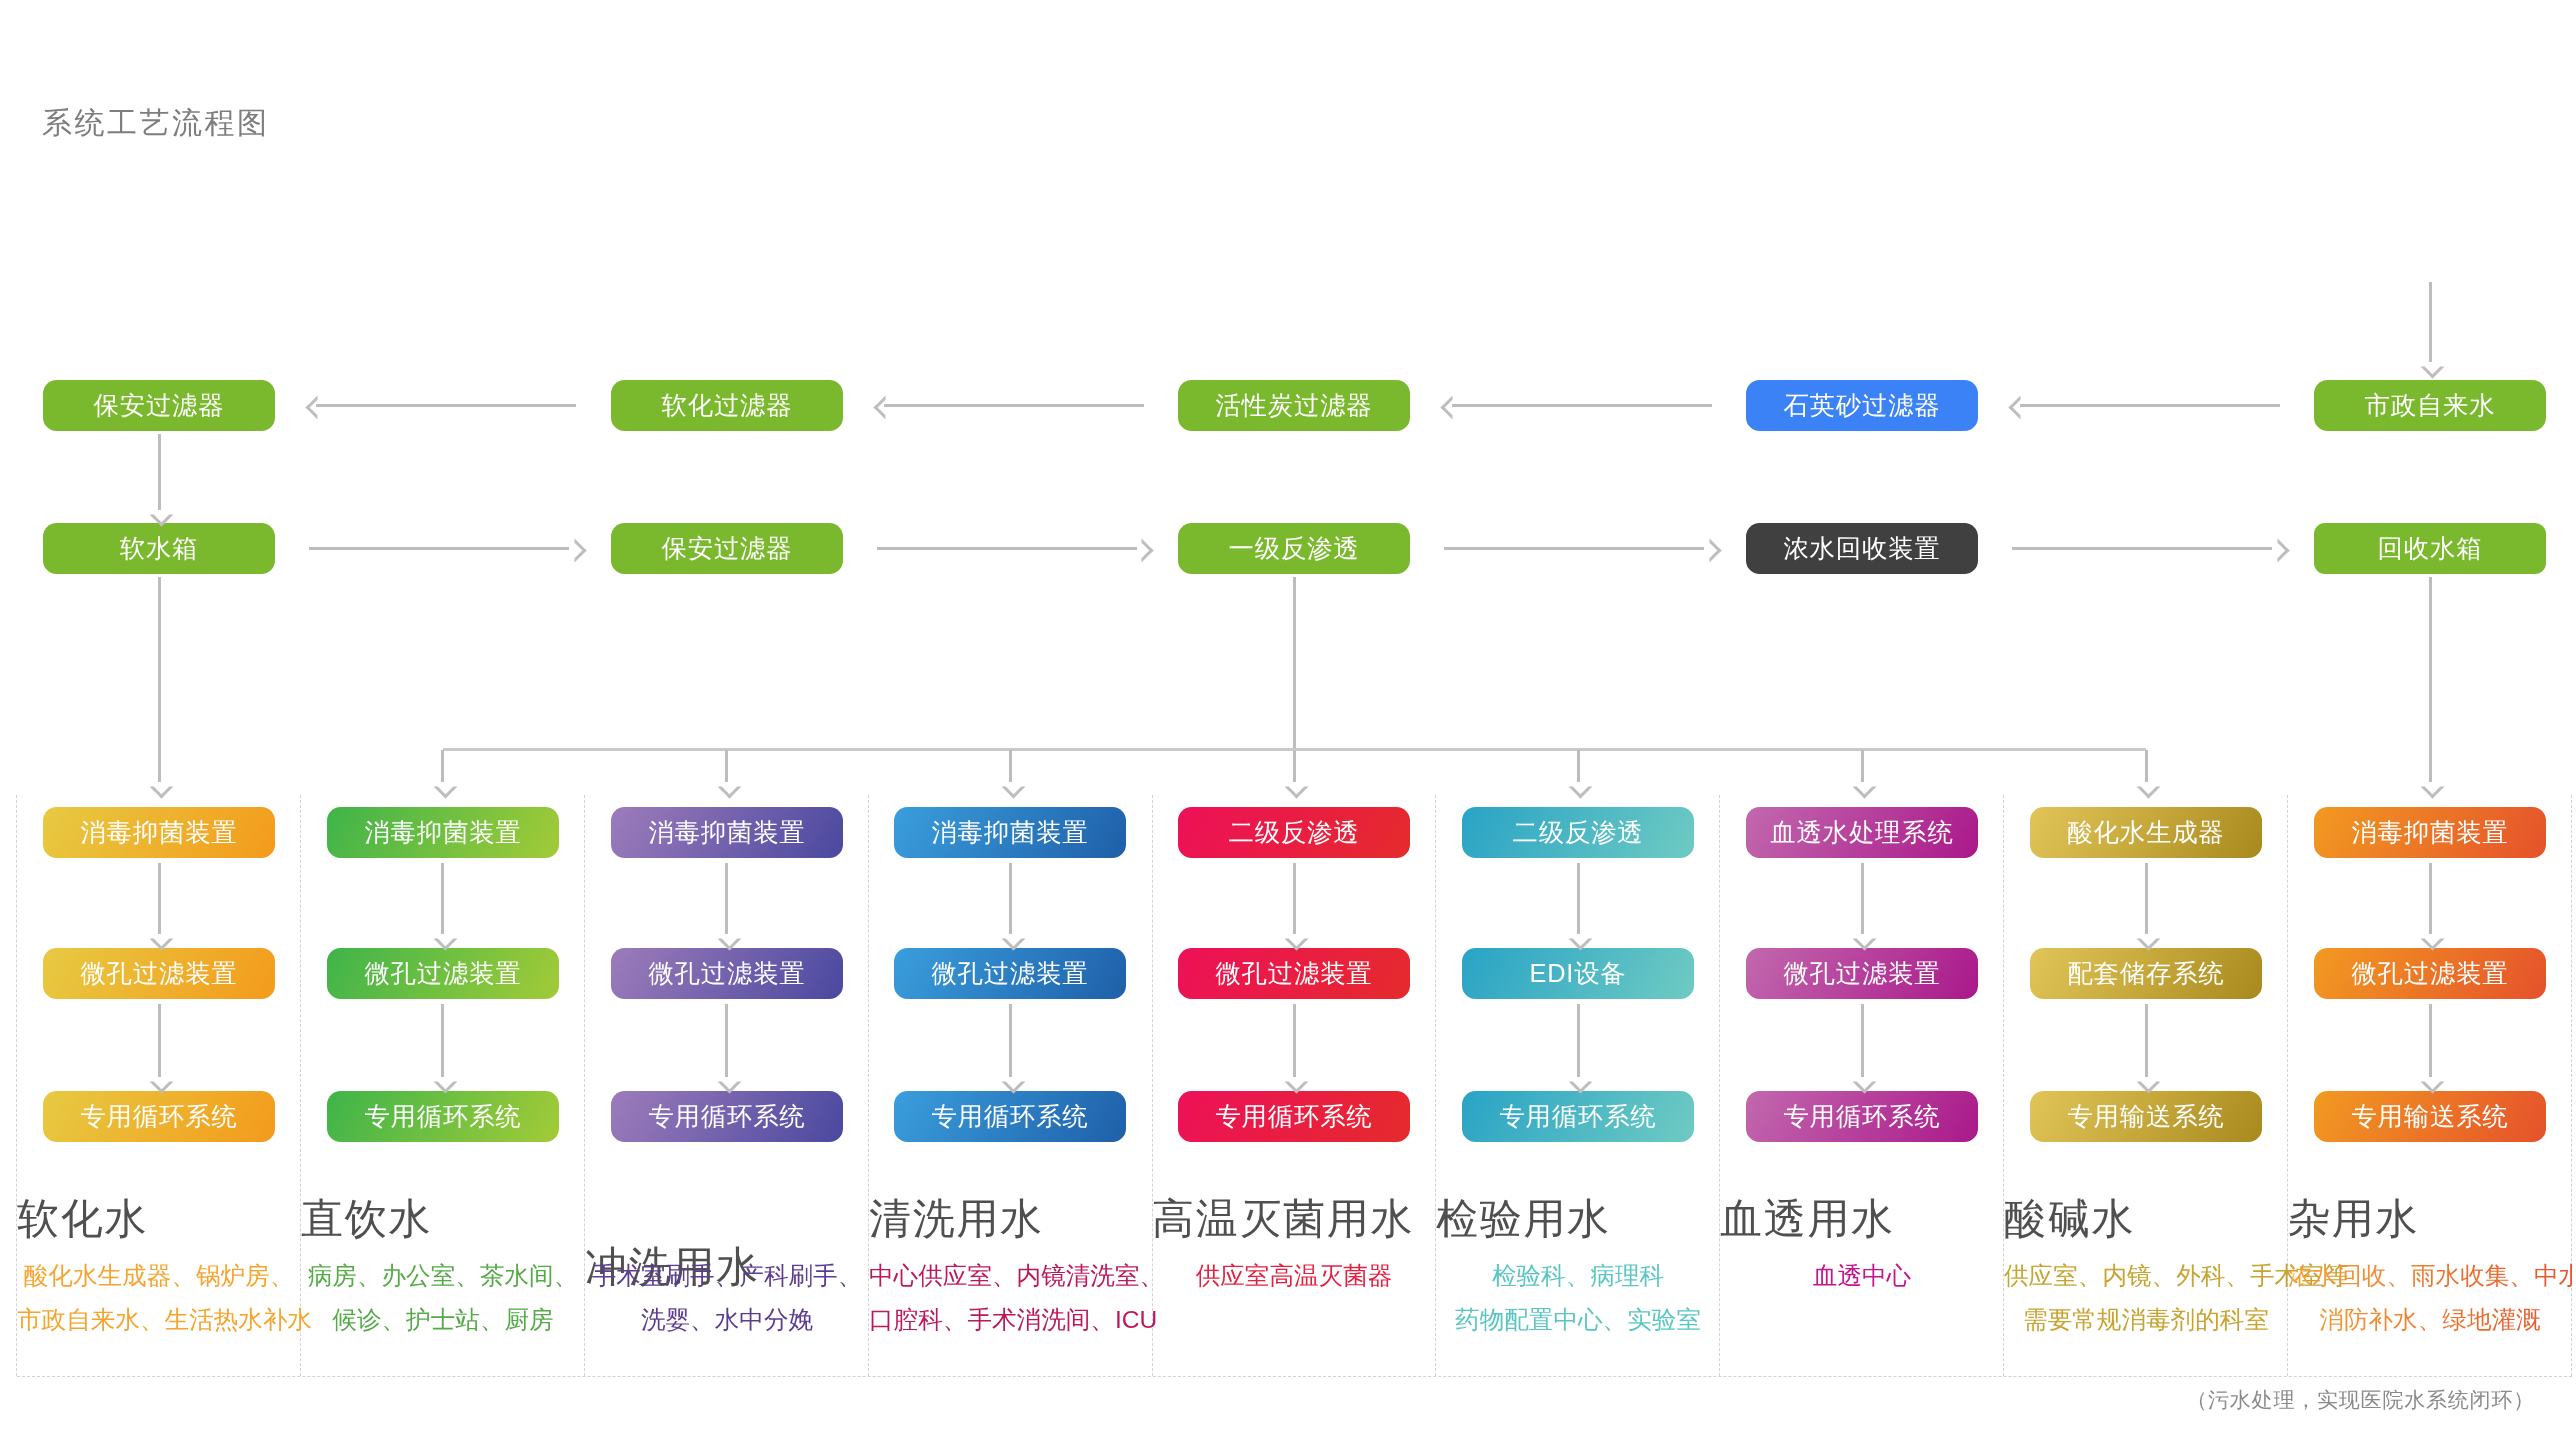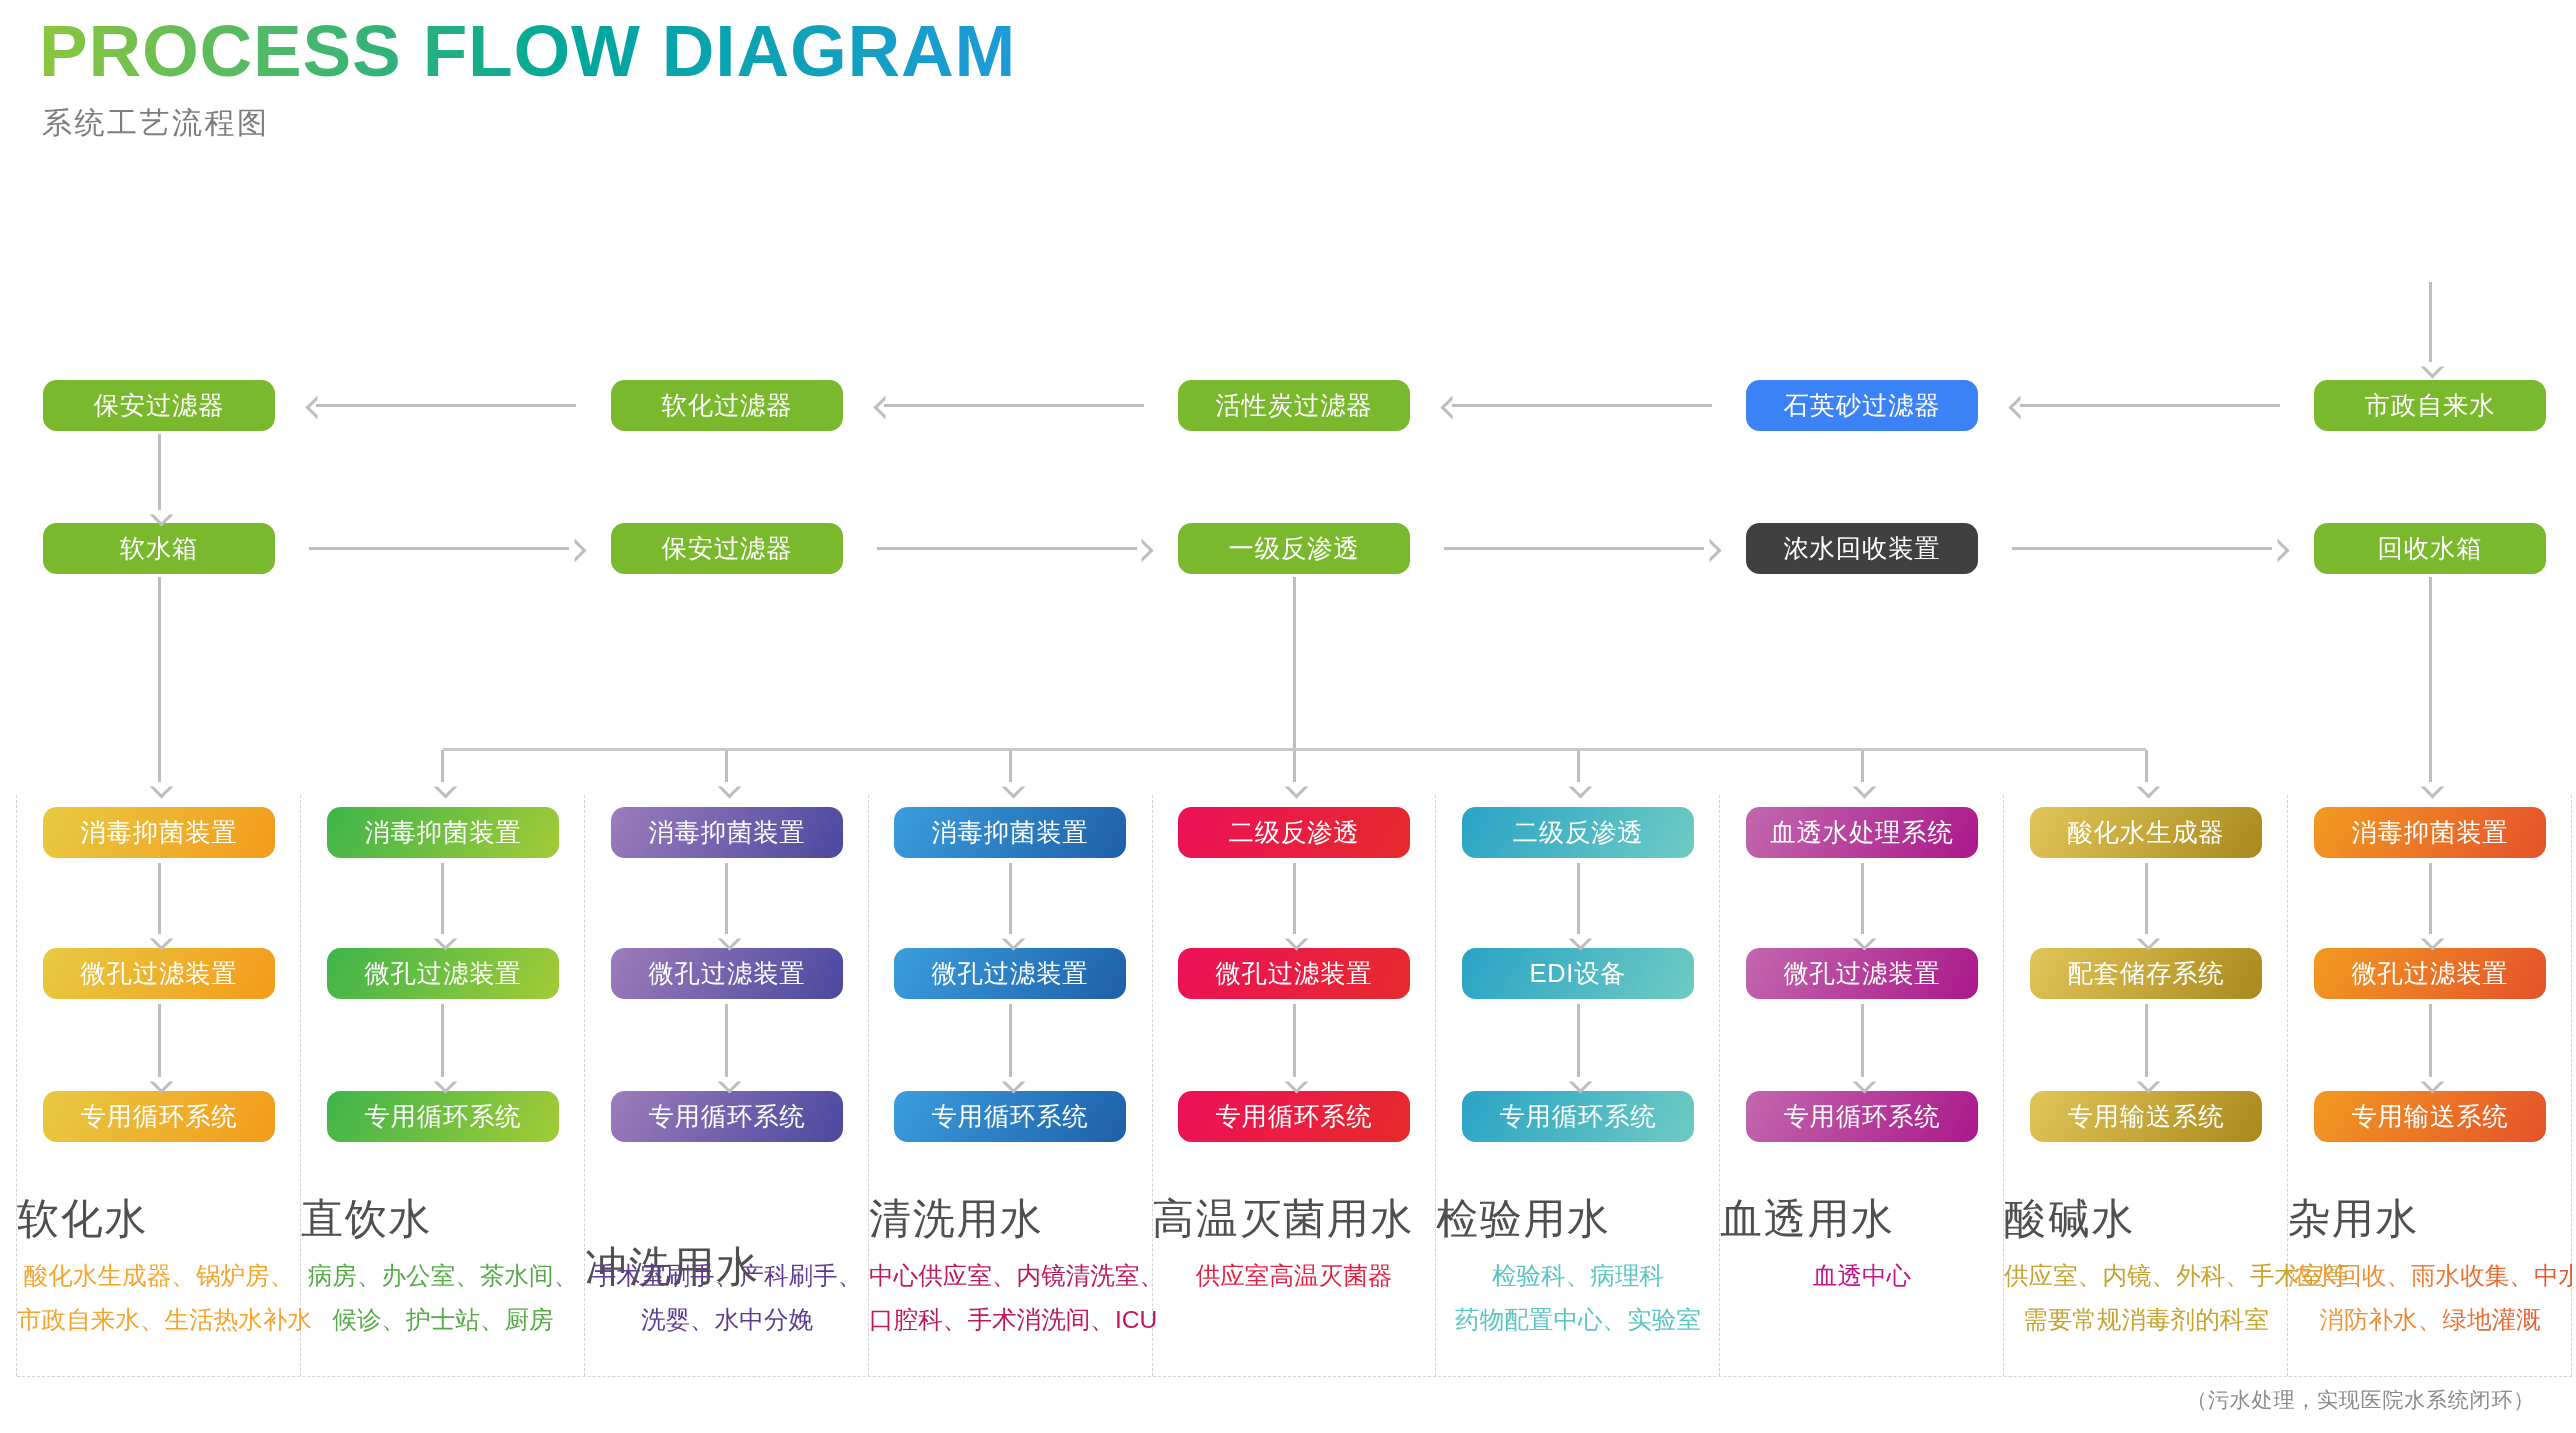--- a/index.html
+++ b/index.html
@@ -42,33 +42,32 @@
   .gradient-text{
     -webkit-background-clip:text;background-clip:text;-webkit-text-fill-color:transparent;
   }
 
   #closing-note{position:absolute;right:41px;top:1386px;font-size:21px;letter-spacing:0.8px;}
 </style>
 </head>
 <body>
 
 <div id="page">
-  <h1 id="page-title" style="background-image: linear-gradient(90deg, rgb(140, 198, 62) 0%, rgb(0, 167, 155) 55%, rgb(30, 155, 216) 100%);">PROCESS FLOW DIAGRAM</h1>
   <div id="page-subtitle" style="color: rgb(125, 125, 125);">系统工艺流程图</div>
   <div id="diagram">
       <div class="pbox" style="left: 43px; top: 380px; background: rgb(122, 184, 46);">保安过滤器</div>
       <div class="pbox" style="left: 611px; top: 380px; background: rgb(122, 184, 46);">软化过滤器</div>
       <div class="pbox" style="left: 1178px; top: 380px; background: rgb(122, 184, 46);">活性炭过滤器</div>
       <div class="pbox" style="left: 1746px; top: 380px; background: #3b82f6;">石英砂过滤器</div>
       <div class="pbox" style="left: 2314px; top: 380px; background: rgb(122, 184, 46);">市政自来水</div>
       <div class="pbox" style="left: 43px; top: 523px; background: rgb(122, 184, 46);">软水箱</div>
       <div class="pbox" style="left: 611px; top: 523px; background: rgb(122, 184, 46);">保安过滤器</div>
       <div class="pbox" style="left: 1178px; top: 523px; background: rgb(122, 184, 46);">一级反渗透</div>
       <div class="pbox" style="left: 1746px; top: 523px; background: #404040;">浓水回收装置</div>
-      <div class="pbox" style="left: 2314px; top: 523px; background: rgb(122, 184, 46);">回收水箱</div>
+      <div class="pbox" style="left: 2314px; top: 523px; background: rgb(122, 184, 46); border-radius: 11px;">回收水箱</div>
       <div style="position: absolute;">
         <div class="line" style="left: 316px; top: 404px; width: 260px; height: 2.5px; background: rgb(189, 189, 189);"></div>
         <div class="chev chev-left" style="left: 309px; top: 399px; border-left-color: rgb(189, 189, 189); border-bottom-color: rgb(189, 189, 189);"></div>
       </div>
       <div style="position: absolute;">
         <div class="line" style="left: 309px; top: 547px; width: 260px; height: 2.5px; background: rgb(189, 189, 189);"></div>
         <div class="chev chev-right" style="left: 566px; top: 542px; border-right-color: rgb(189, 189, 189); border-top-color: rgb(189, 189, 189);"></div>
       </div>
       <div style="position: absolute;">
         <div class="line" style="left: 884px; top: 404px; width: 260px; height: 2.5px; background: rgb(189, 189, 189);"></div>

